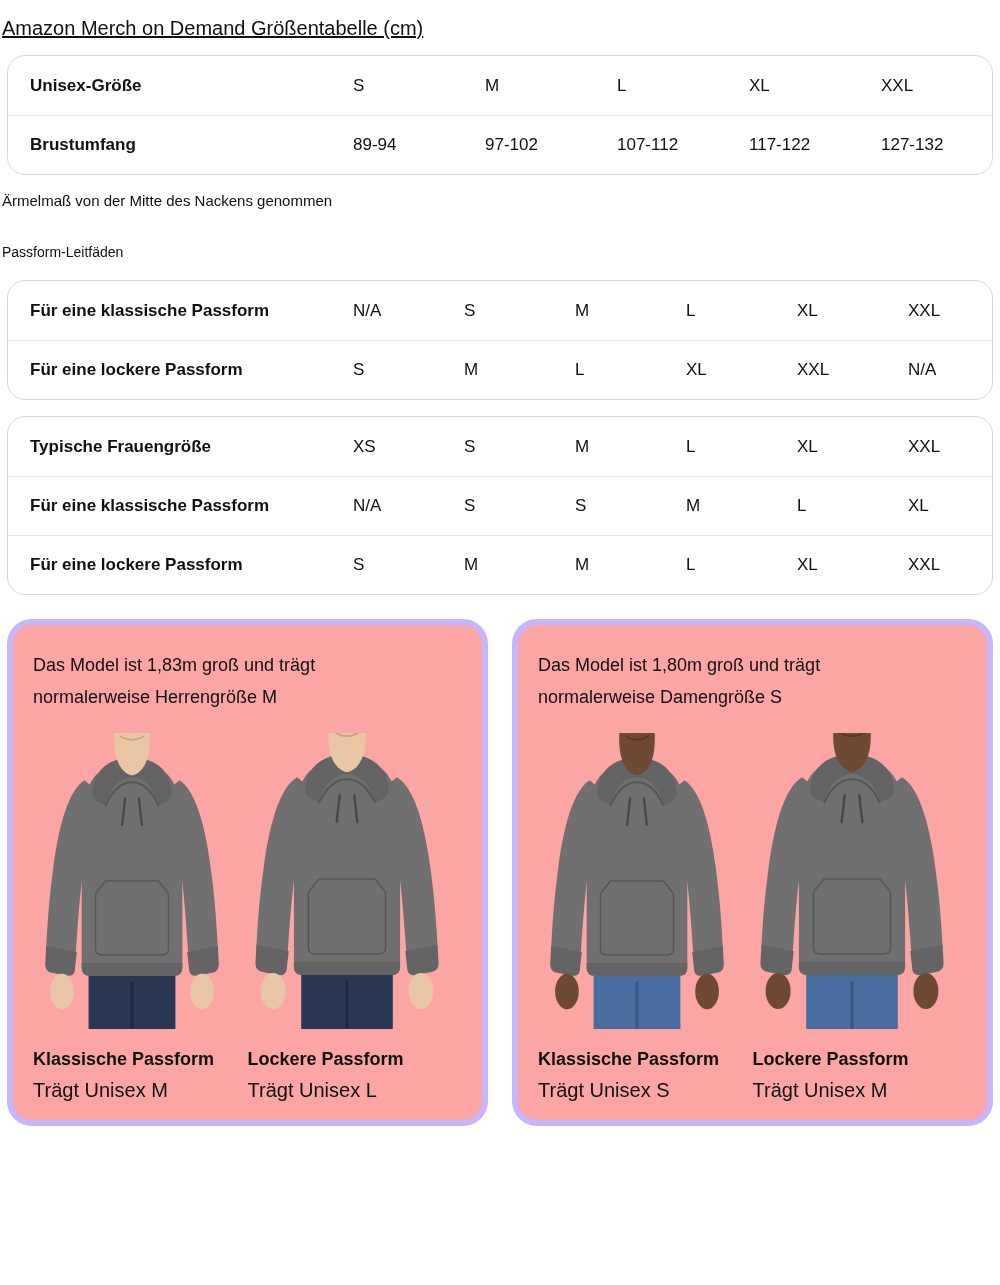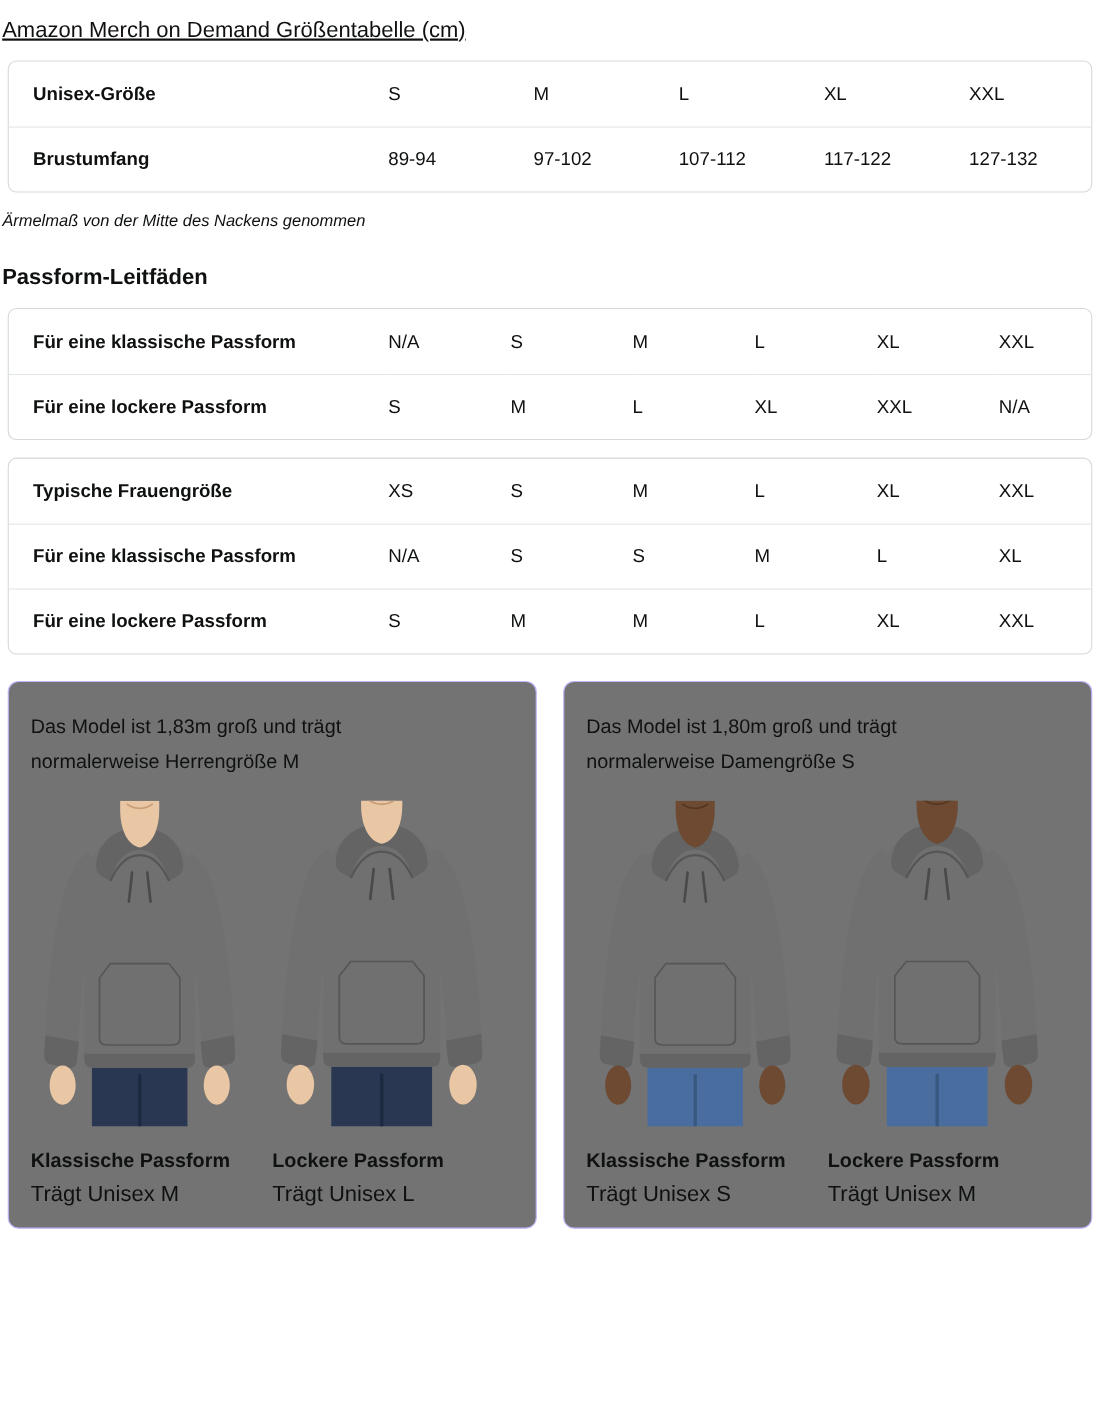--- a/index.html
+++ b/index.html
@@ -17,21 +17,21 @@
     font-size: 20px;
     font-weight: 400;
     line-height: 22px;
     text-decoration: underline;
   }
 
   table.chart-table {
     width: 100%;
     margin-top: 16px;
     border: 1px solid #d5d9d9;
-    border-radius: 8px;
+    border-radius: 18px;
     border-collapse: separate;
     border-spacing: 0;
     table-layout: fixed;
     overflow: hidden;
   }
   .chart-table th, .chart-table td {
     height: 59px;
     font-size: 17px;
     font-weight: 400;
     text-align: left;
@@ -46,41 +46,40 @@
   }
   .chart-table tr + tr th,
   .chart-table tr + tr td {
     border-top: 1px solid #e3e6e6;
   }
 
   .sleeve-note {
     margin: 16px 0 0 -5px;
     font-size: 15px;
     line-height: 19px;
-    font-style: italic;
   }
   .section-heading {
     margin: 31px 0 0 -5px;
-    font-size: 20px;
-    font-weight: 700;
+    font-size: 14px;
+    font-weight: 400;
     line-height: 23px;
   }
   .gap-lg { margin-top: 26px; }
 
   .model-cards {
     display: flex;
     gap: 24px;
     margin-top: 24px;
   }
   .model-card {
     flex: 1;
-    border: 1px solid #c4b5fd;
-    border-radius: 10px;
+    border: 6px solid #c4b5fd;
+    border-radius: 25px;
     padding: 24px 20px 18px;
-    background: #737373;
+    background: #fca5a5;
   }
   .card-desc {
     margin: 0;
     max-width: 375px;
     font-size: 18px;
     line-height: 32px;
     font-weight: 400;
   }
   .figures { display: flex; margin-top: 20px; }
   .figure { flex: 1; text-align: left; }

